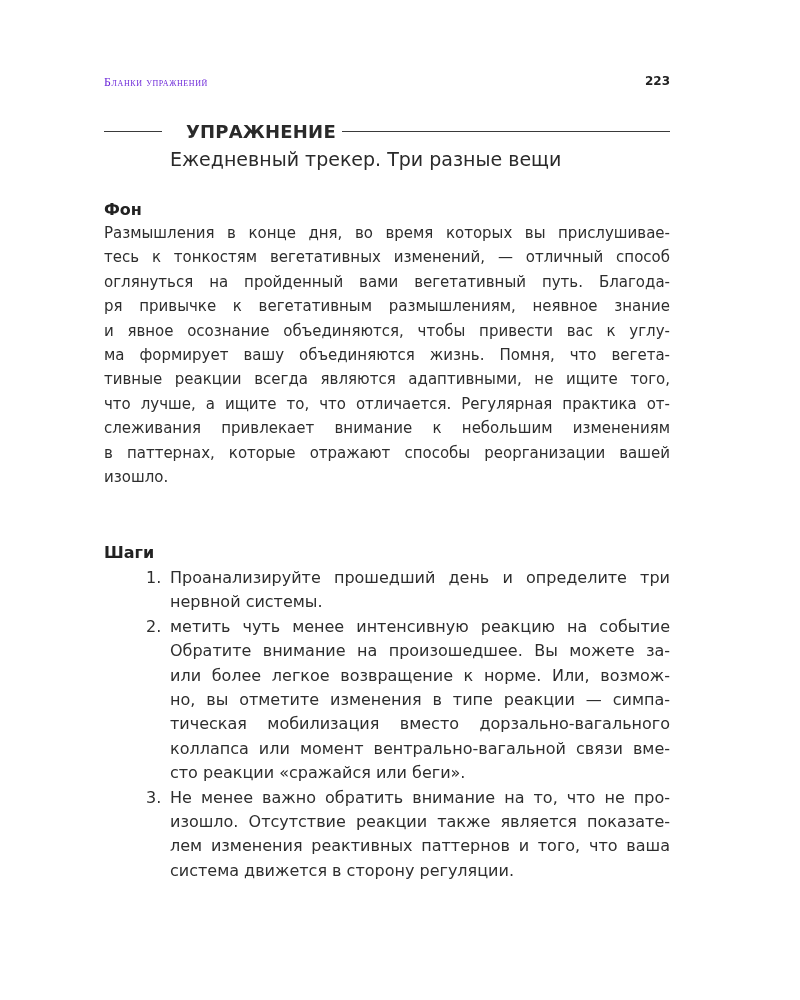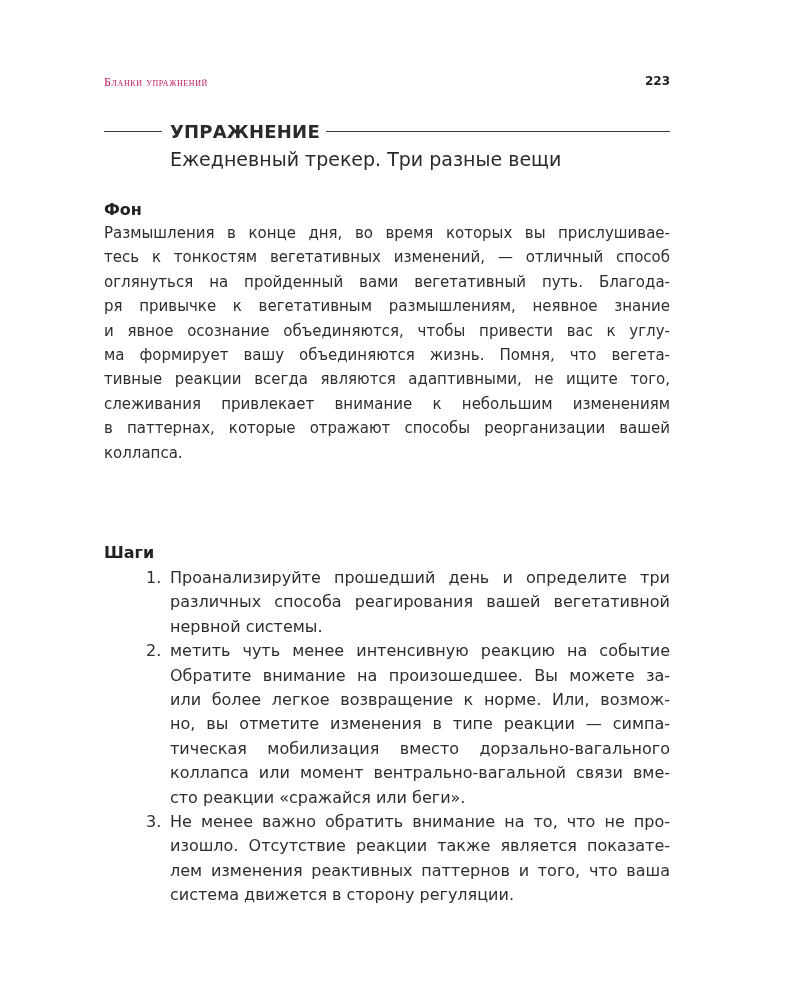--- a/index.html
+++ b/index.html
@@ -5,36 +5,36 @@
     html, body { margin: 0; padding: 0; }
     body {
       width: 800px; height: 1000px; background: #ffffff;
       position: relative; overflow: hidden;
       font-family: "DejaVu Sans", sans-serif;
       color: #2a2a2a;
     }
     .running-head {
       position: absolute; left: 104px; top: 75px;
       font-family: "Liberation Serif", serif;
-      font-size: 12px; letter-spacing: 0.6px; color: #be185d;
+      font-size: 12px; letter-spacing: 0.6px; color: #6d28d9;
       font-variant: small-caps;
     }
     .page-number {
       position: absolute; right: 130px; top: 74px;
       font-family: "DejaVu Sans", sans-serif;
       font-size: 12px; font-weight: bold; color: #222;
     }
     .exercise-head {
       position: absolute; left: 104px; top: 121px; width: 566px;
       display: flex; align-items: center;
     }
     .rule-left { width: 58px; height: 1.5px; background: #3a3a3a; margin-right: 8px; }
     .rule-right { flex: 1; height: 1.5px; background: #3a3a3a; margin-left: 6px; }
     .exercise-label {
-      font-size: 18px; font-weight: bold; color: #2a2a2a; letter-spacing: 0.2px;
+      font-size: 18px; font-weight: bold; color: #2a2a2a; letter-spacing: 0.2px; margin-left: 16px;
     }
     .exercise-title {
       position: absolute; left: 170px; top: 148px;
       font-size: 19px; color: #2a2a2a;
     }
     .section-title {
       position: absolute; left: 104px;
       font-size: 16px; font-weight: bold; color: #222;
     }
     .body-text {
@@ -68,31 +68,31 @@
 
 <div class="section-title" style="top:200px;">Фон</div>
 <div class="body-text" style="top:221px;">
   <span class="line">Размышления в конце дня, во время которых вы прислушивае-</span>
   <span class="line">тесь к тонкостям вегетативных изменений, — отличный способ</span>
   <span class="line">оглянуться на пройденный вами вегетативный путь. Благода-</span>
   <span class="line">ря привычке к вегетативным размышлениям, неявное знание</span>
   <span class="line">и явное осознание объединяются, чтобы привести вас к углу-</span>
   <span class="line">ма формирует вашу объединяются жизнь. Помня, что вегета-</span>
   <span class="line">тивные реакции всегда являются адаптивными, не ищите того,</span>
+  <span class="line">что лучше, а ищите то, что отличается. Регулярная практика от-</span>
   <span class="line">слеживания привлекает внимание к небольшим изменениям</span>
   <span class="line">в паттернах, которые отражают способы реорганизации вашей</span>
-  <span class="line last">коллапса.</span>
+  <span class="line last">изошло.</span>
 </div>
 
 <div class="section-title" style="top:543px;">Шаги</div>
 <ol class="steps">
   <li class="step">
     <span class="step-num">1.</span>
     <span class="line">Проанализируйте прошедший день и определите три</span>
-    <span class="line">различных способа реагирования вашей вегетативной</span>
     <span class="line last">нервной системы.</span>
   </li>
   <li class="step">
     <span class="step-num">2.</span>
     <span class="line">метить чуть менее интенсивную реакцию на событие</span>
     <span class="line">Обратите внимание на произошедшее. Вы можете за-</span>
     <span class="line">или более легкое возвращение к норме. Или, возмож-</span>
     <span class="line">но, вы отметите изменения в типе реакции — симпа-</span>
     <span class="line">тическая мобилизация вместо дорзально-вагального</span>
     <span class="line">коллапса или момент вентрально-вагальной связи вме-</span>

